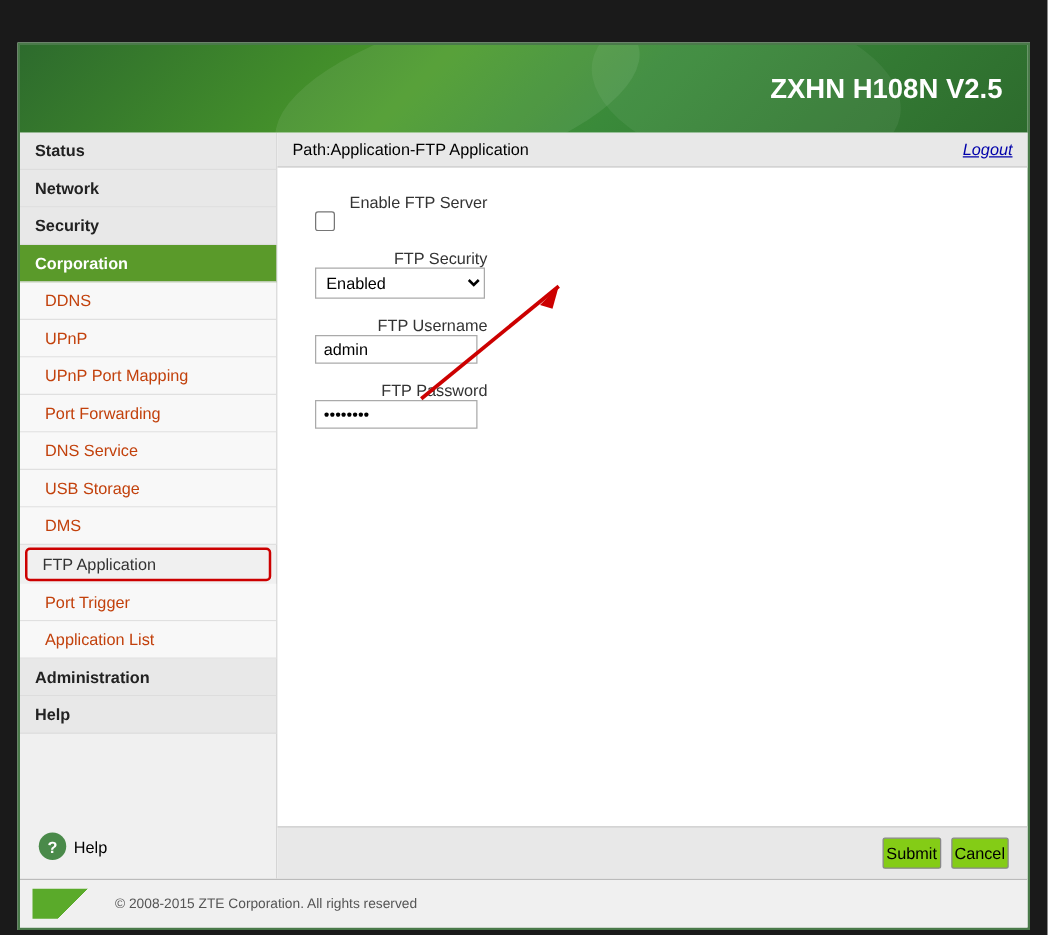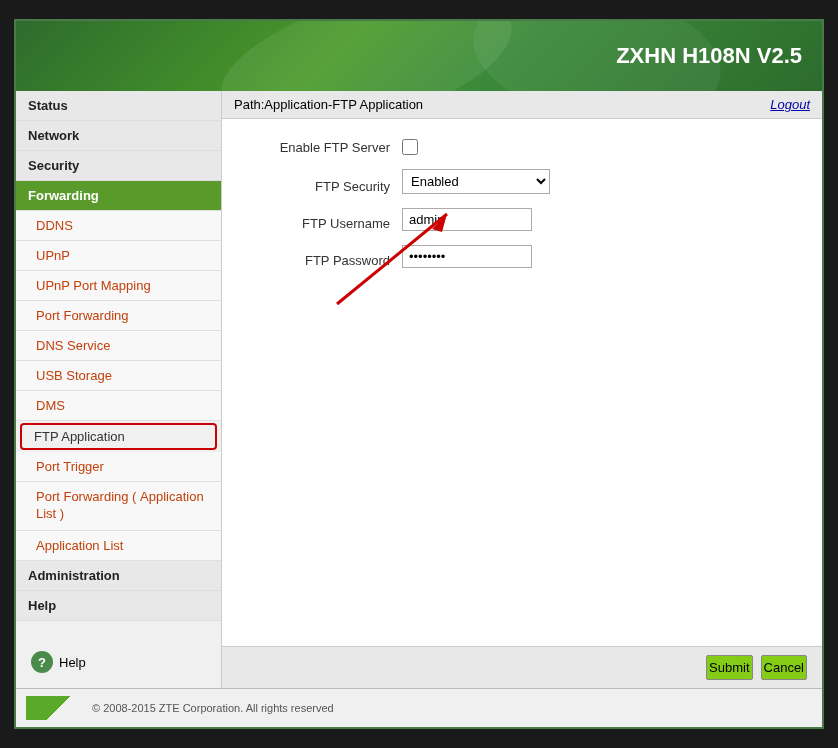--- a/index.html
+++ b/index.html
@@ -7,21 +7,21 @@
       width: 838px;
       height: 748px;
       background: #1a1a1a;
       font-family: Arial, sans-serif;
       font-size: 13px;
       overflow: hidden;
     }
     .outer-border {
       width: 810px;
       height: 710px;
-      margin: 19px auto;
+      margin: 34px auto;
       border: 2px solid #4a7a4a;
       background: #fff;
       display: flex;
       flex-direction: column;
     }
     
     .header {
       background: linear-gradient(135deg, #2d6b2d 0%, #4a9a2a 40%, #3a8a3a 60%, #2d6b2d 100%);
       height: 70px;
       display: flex;
@@ -148,41 +148,42 @@
       cursor: pointer;
       font-style: italic;
     }
     .form-area {
       flex: 1;
       padding: 20px 30px;
       position: relative;
     }
     .form-row {
       display: flex;
-      align-items: flex-end;
+      align-items: flex-start;
       margin-bottom: 14px;
+      flex-direction: column;
     }
     .form-label {
       width: 150px;
       text-align: right;
       padding-right: 12px;
       color: #333;
       font-size: 13px;
     }
     .form-control-checkbox {
       width: 16px;
       height: 16px;
       cursor: pointer;
     }
     .form-control-select {
       padding: 3px 4px;
       border: 1px solid #aaa;
       font-size: 13px;
       background: white;
-      width: 148px;
+      width: 136px;
       cursor: pointer;
     }
     .form-control-input {
       padding: 3px 6px;
       border: 1px solid #aaa;
       font-size: 13px;
       width: 130px;
     }
     
     .bottom-bar {
@@ -222,34 +223,31 @@
   <div class="header">
     <span class="header-title">ZXHN H108N V2.5</span>
   </div>
 
   <div class="main-area">
 
     <div class="sidebar">
       <div class="sidebar-item top-level">Status</div>
       <div class="sidebar-item top-level">Network</div>
       <div class="sidebar-item top-level">Security</div>
-      <div class="sidebar-item active-section">Forwarding</div>
+      <div class="sidebar-item active-section">Corporation</div>
 
       <div class="sidebar-item sub-item">DDNS</div>
       <div class="sidebar-item sub-item">UPnP</div>
       <div class="sidebar-item sub-item">UPnP Port Mapping</div>
       <div class="sidebar-item sub-item">Port Forwarding</div>
       <div class="sidebar-item sub-item">DNS Service</div>
       <div class="sidebar-item sub-item">USB Storage</div>
       <div class="sidebar-item sub-item">DMS</div>
       <div class="sidebar-item sub-item active-item">FTP Application</div>
       <div class="sidebar-item sub-item">Port Trigger</div>
-      <div class="sidebar-item sub-item" style="line-height:1.3;">
-        <span>Port Forwarding (&nbsp;Application List )</span>
-      </div>
       <div class="sidebar-item sub-item">Application List</div>
 
       <div class="sidebar-item top-level">Administration</div>
       <div class="sidebar-item top-level">Help</div>
 
       <div class="sidebar-help">
         <div class="help-icon">?</div>
         <span>Help</span>
       </div>
     </div>

